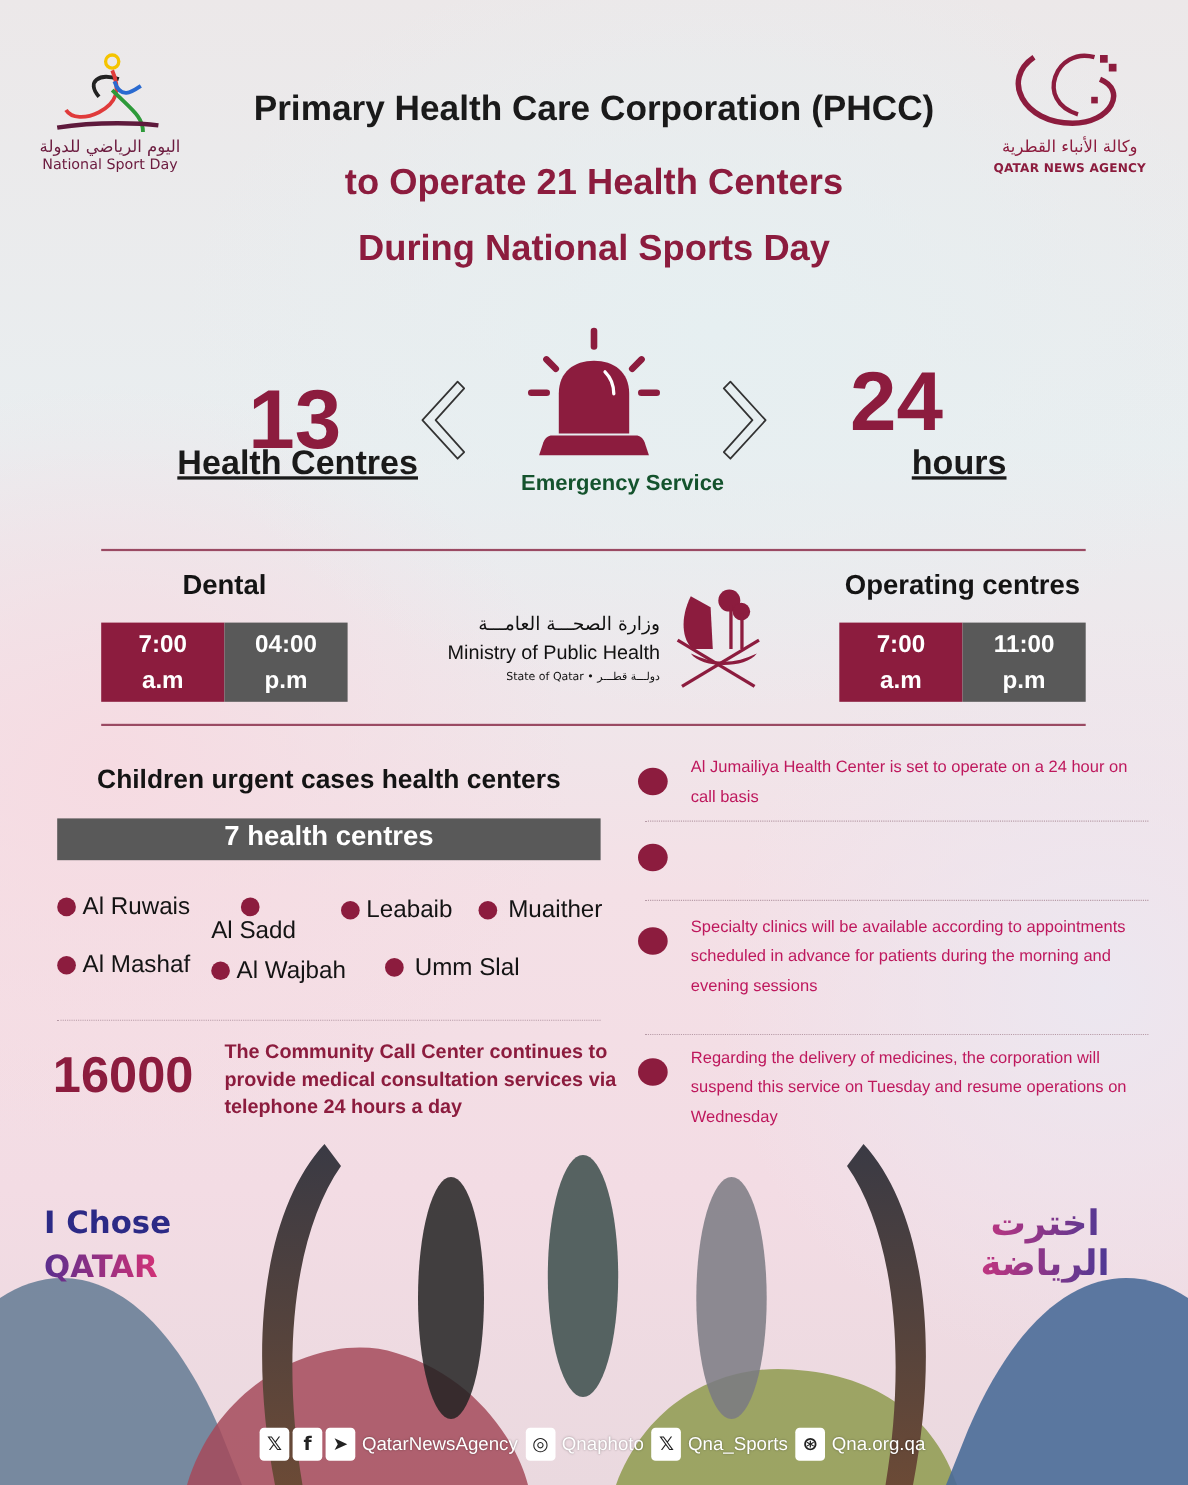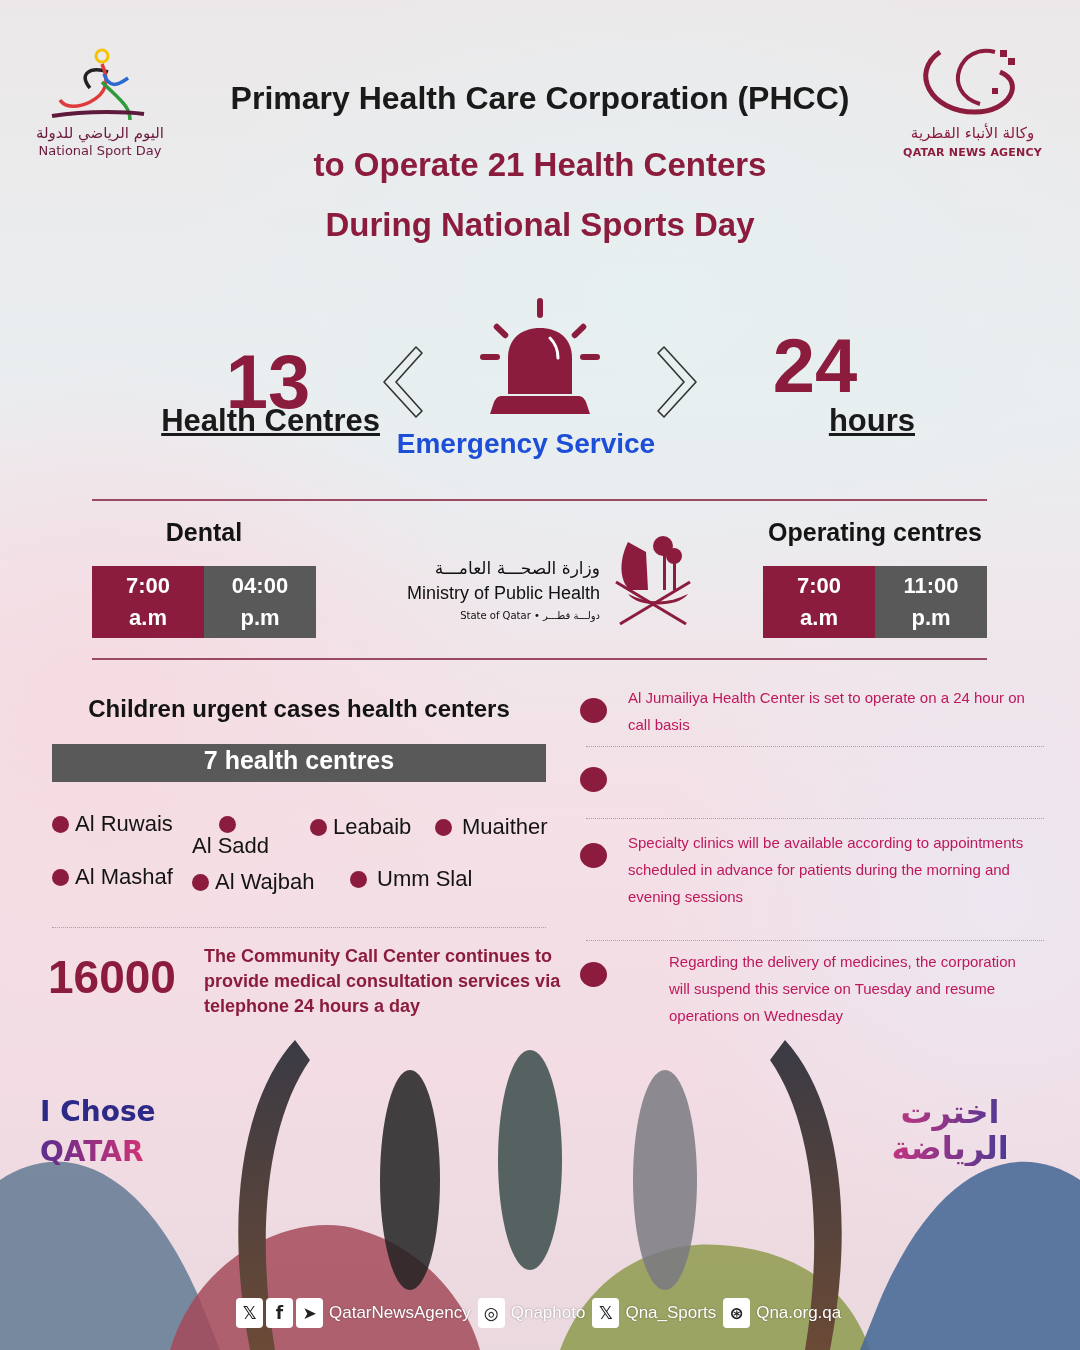--- a/index.html
+++ b/index.html
@@ -29,21 +29,21 @@
   .title2 { left: 0; width: 1080px; top: 146px; text-align: center; font-family: "Liberation Sans", sans-serif; font-size: 33px; font-weight: bold; color: #8c1c3e; }
   .title3 { left: 0; width: 1080px; top: 206px; text-align: center; font-family: "Liberation Sans", sans-serif; font-size: 33px; font-weight: bold; color: #8c1c3e; }
 
   
   .big-num { font-family: "Liberation Sans", sans-serif; font-weight: bold; font-size: 76px; color: #8c1c3e; text-align: center; }
   .num13 { left: 168px; top: 338px; width: 200px; }
   .num24 { left: 715px; top: 322px; width: 200px; }
   .sub { font-family: "Liberation Sans", sans-serif; font-size: 31px; font-weight: bold; color: #1a1a1a; text-align: right; text-decoration: underline; }
   .sub13 { left: 150px; top: 403px; width: 230px; }
   .sub24 { left: 715px; top: 403px; width: 200px; }
-  .em-label { left: 356px; top: 428px; width: 340px; text-align: center; font-family: "Liberation Sans", sans-serif; font-size: 28px; font-weight: bold; color: #1d4ed8; }
+  .em-label { left: 396px; top: 428px; width: 340px; text-align: center; font-family: "Liberation Sans", sans-serif; font-size: 20px; font-weight: bold; color: #14532d; }
   .siren { left: 478px; top: 296px; width: 124px; width: 124px; height: 118px; }
   .chev-l { left: 378px; top: 343px; width: 50px; height: 78px; }
   .chev-r { left: 652px; top: 343px; width: 50px; height: 78px; }
 
   .hr { height: 1.5px; background: #9a4a63; left: 92px; width: 895px; }
 
   
   .sec-label { font-family: "Liberation Sans", sans-serif; font-size: 25px; font-weight: bold; color: #141414; text-align: center; }
   .dental-label { left: 92px; top: 518px; width: 224px; }
   .op-label { left: 740px; top: 518px; width: 270px; }
@@ -234,21 +234,21 @@
 <div class="abs dotted" style="left:586px;top:746px;width:458px;"></div>
 <div class="abs bullet" style="top:753px;">
   <span class="bdot"></span>
 </div>
 <div class="abs dotted" style="left:586px;top:818px;width:458px;"></div>
 <div class="abs bullet" style="top:829px;">
   <span class="bdot"></span>
   <span class="btxt">Specialty clinics will be available according to appointments scheduled in advance for patients during the morning and evening sessions</span>
 </div>
 <div class="abs dotted" style="left:586px;top:940px;width:458px;"></div>
-<div class="abs bullet" style="top:948px;gap:41px;">
+<div class="abs bullet" style="top:948px;">
   <span class="bdot"></span>
   <span class="btxt">Regarding the delivery of medicines, the corporation will suspend this service on Tuesday and resume operations on Wednesday</span>
 </div>
 
 <svg class="abs bottom-art" viewBox="0 0 1080 310">
   <defs>
     <linearGradient id="tw" x1="0" y1="0" x2="0" y2="1">
       <stop offset="0" stop-color="#3a3a44"></stop>
         <stop offset="1" stop-color="#6b4a36"></stop>
     </linearGradient>

